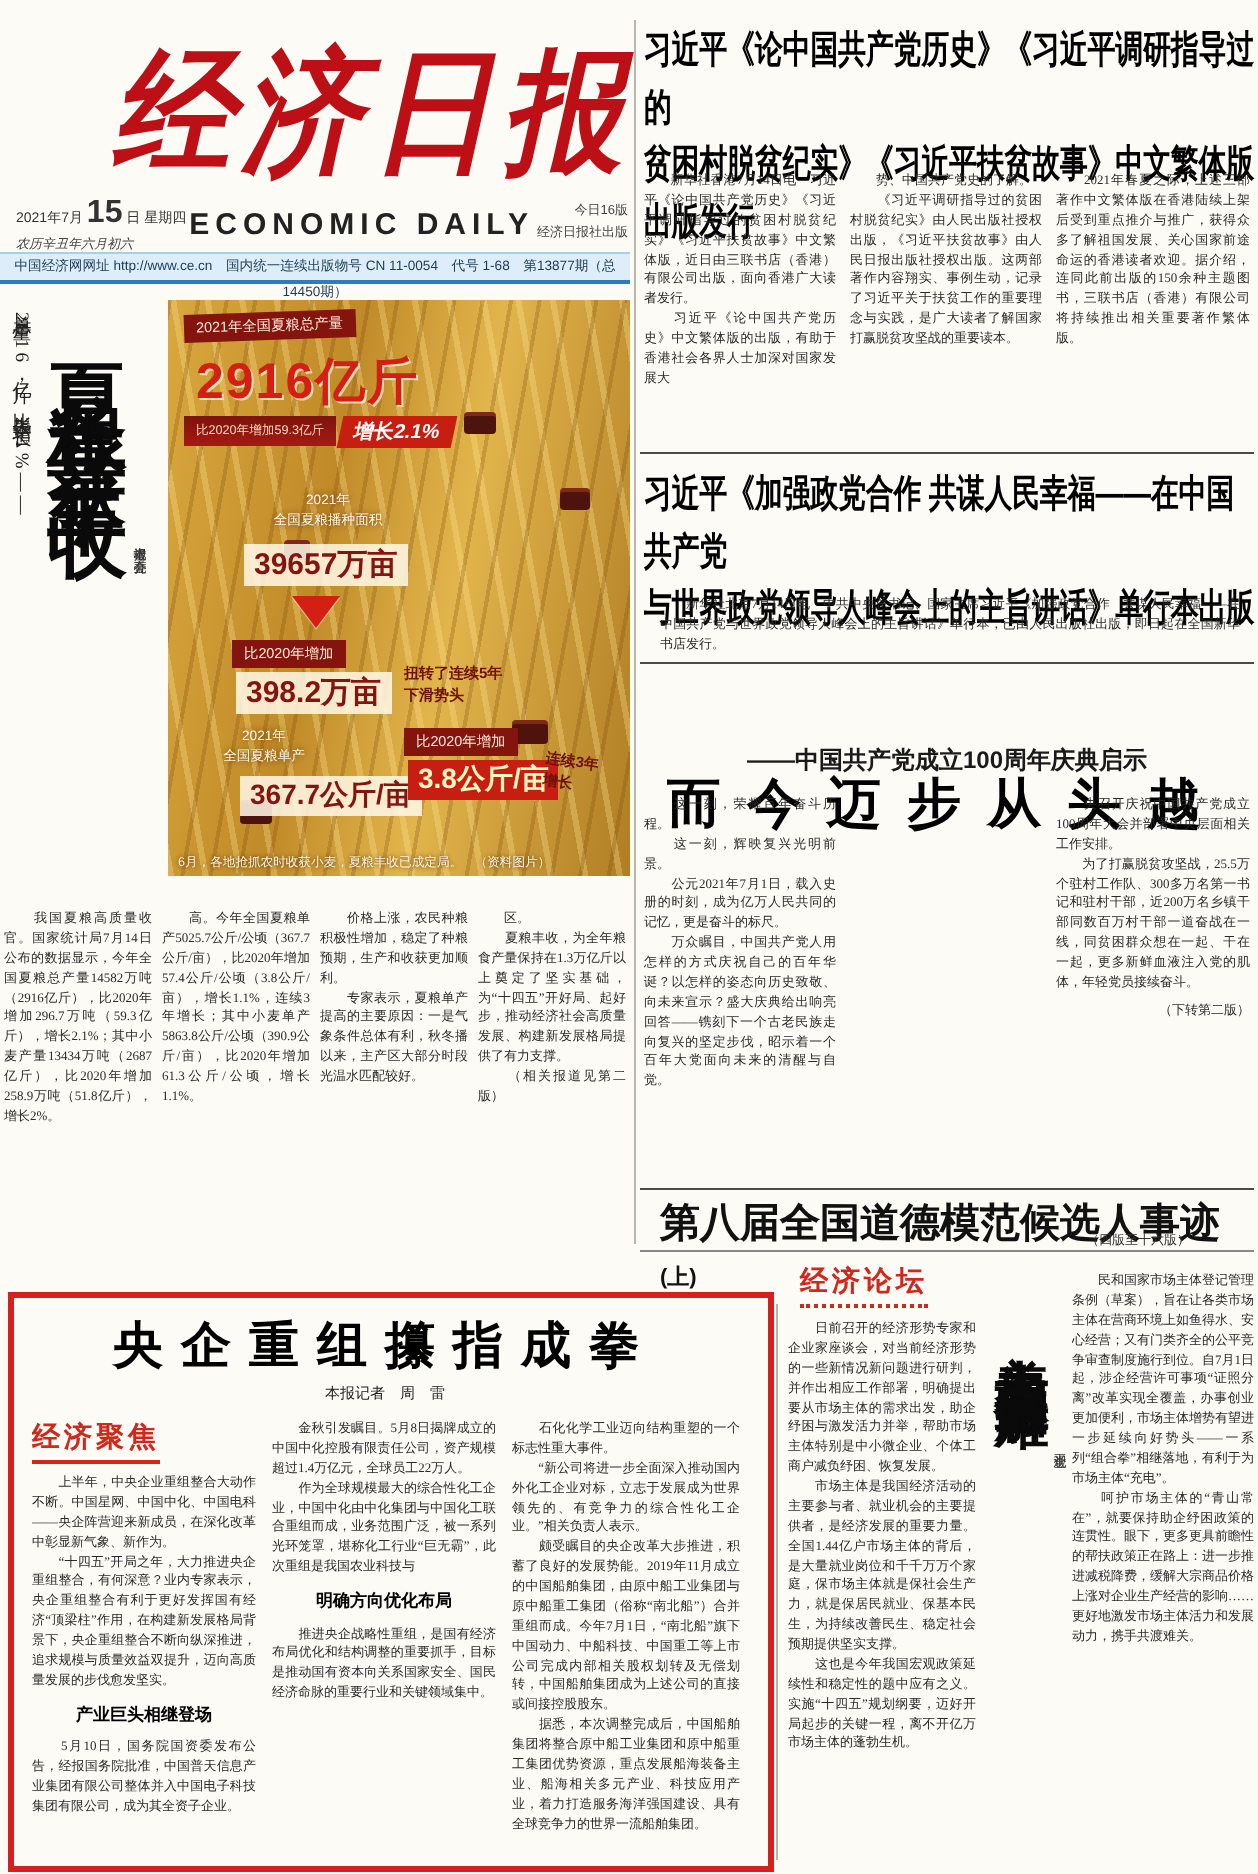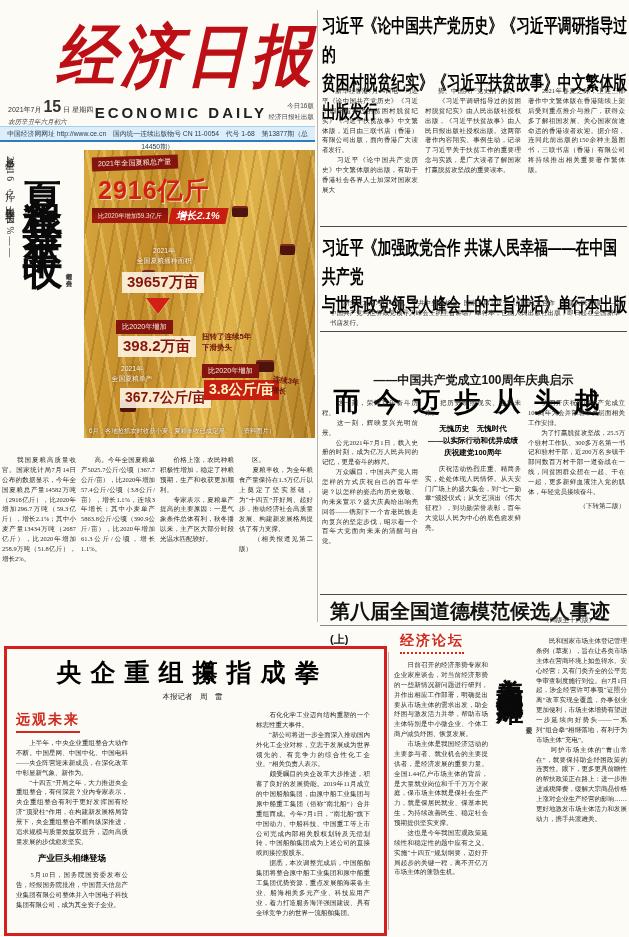--- a/index.html
+++ b/index.html
@@ -177,52 +177,51 @@
 
   <div class="hrule" style="left:320px;top:331px;width:307px;"></div>
 
   <div class="abs cent-title">而今迈步从头越</div>
   <div class="abs cent-subtitle">——中国共产党成立100周年庆典启示</div>
 
   <div class="abs body-text" style="left:322px;top:398px;width:96px;height:192px;">　　这一刻，荣耀百年奋斗历程。
 　　这一刻，辉映复兴光明前景。
 　　公元2021年7月1日，载入史册的时刻，成为亿万人民共同的记忆，更是奋斗的标尺。
 　　万众瞩目，中国共产党人用怎样的方式庆祝自己的百年华诞？以怎样的姿态向历史致敬、向未来宣示？盛大庆典给出响亮回答——镌刻下一个古老民族走向复兴的坚定步伐，昭示着一个百年大党面向未来的清醒与自觉。</div>
-  <div class="abs" style="left:425px;top:398px;width:96px;height:192px;overflow:hidden;">
-    <div class="body-text">　　把历史映照现实、远观未来。</div>
-    <div class="col-subhead">无愧历史　无愧时代
-——以实际行动和优异成绩
-庆祝建党100周年</div>
-    <div class="body-text">　　庆祝活动热烈庄重、精简务实，处处体现人民情怀。从天安门广场上的盛大集会，到“七一勋章”颁授仪式；从文艺演出《伟大征程》，到功勋荣誉表彰，百年大党以人民为中心的底色愈发鲜亮。</div>
-  </div>
   <div class="abs" style="left:528px;top:398px;width:97px;height:192px;overflow:hidden;">
     <div class="body-text">　　央召开庆祝中国共产党成立100周年大会并部署中央层面相关工作安排。
 　　为了打赢脱贫攻坚战，25.5万个驻村工作队、300多万名第一书记和驻村干部，近200万名乡镇干部同数百万村干部一道奋战在一线，同贫困群众想在一起、干在一起，更多新鲜血液注入党的肌体，年轻党员接续奋斗。</div>
     <div class="turn-note body-text">（下转第二版）</div>
   </div>
 
   <div class="hrule" style="left:320px;top:594px;width:307px;"></div>
 
   <div class="abs moral-title">
     <span>第八届全国道德模范候选人事迹</span>
     <span class="moral-suffix">(上)</span>
   </div>
   <div class="abs moral-note">（四版至十六版）</div>
   <div class="hrule" style="left:320px;top:625px;width:307px;background:#888;"></div>
 
   <div class="abs soe-box"></div>
   <div class="abs soe-headline">央企重组攥指成拳</div>
   <div class="abs byline-center" style="left:10px;top:692px;width:365px;">本报记者　周　雷</div>
 
   <div class="abs" style="left:16px;top:710px;width:112px;height:214px;overflow:hidden;">
-    <div class="red-label">远观未来</div>
+    <div class="red-label">经济聚焦</div>
     <div class="body-text">　　上半年，中央企业重组整合大动作不断。中国星网、中国中化、中国电科——央企阵营迎来新成员，在深化改革中彰显新气象、新作为。
 　　“十四五”开局之年，大力推进央企重组整合，有何深意？业内专家表示，央企重组整合有利于更好发挥国有经济“顶梁柱”作用，在构建新发展格局背景下，央企重组整合不断向纵深推进，追求规模与质量效益双提升，迈向高质量发展的步伐愈发坚实。</div>
     <div class="col-subhead" style="font-size:8.5px;">产业巨头相继登场</div>
     <div class="body-text">　　5月10日，国务院国资委发布公告，经报国务院批准，中国普天信息产业集团有限公司整体并入中国电子科技集团有限公司，成为其全资子企业。</div>
+  </div>
+  <div class="abs" style="left:136px;top:710px;width:112px;height:214px;overflow:hidden;">
+    <div class="body-text">　　金秋引发瞩目。5月8日揭牌成立的中国中化控股有限责任公司，资产规模超过1.4万亿元，全球员工22万人。
+　　作为全球规模最大的综合性化工企业，中国中化由中化集团与中国化工联合重组而成，业务范围广泛，被一系列光环笼罩，堪称化工行业“巨无霸”，此次重组是我国农业科技与</div>
+    <div class="col-subhead" style="font-size:8.5px;">明确方向优化布局</div>
+    <div class="body-text">　　推进央企战略性重组，是国有经济布局优化和结构调整的重要抓手，目标是推动国有资本向关系国家安全、国民经济命脉的重要行业和关键领域集中。</div>
   </div>
   <div class="abs body-text" style="left:256px;top:710px;width:114px;height:214px;">　　石化化学工业迈向结构重塑的一个标志性重大事件。
 　　“新公司将进一步全面深入推动国内外化工企业对标，立志于发展成为世界领先的、有竞争力的综合性化工企业。”相关负责人表示。
 　　颇受瞩目的央企改革大步推进，积蓄了良好的发展势能。2019年11月成立的中国船舶集团，由原中船工业集团与原中船重工集团（俗称“南北船”）合并重组而成。今年7月1日，“南北船”旗下中国动力、中船科技、中国重工等上市公司完成内部相关股权划转及无偿划转，中国船舶集团成为上述公司的直接或间接控股股东。
 　　据悉，本次调整完成后，中国船舶集团将整合原中船工业集团和原中船重工集团优势资源，重点发展船海装备主业、船海相关多元产业、科技应用产业，着力打造服务海洋强国建设、具有全球竞争力的世界一流船舶集团。</div>
 
   <div class="vrule" style="left:388px;top:652px;height:278px;"></div>
 
   <div class="abs forum-label" style="left:400px;top:632px;">经济论坛</div>
   <div class="abs body-text" style="left:394px;top:660px;width:94px;height:272px;">　　日前召开的经济形势专家和企业家座谈会，对当前经济形势的一些新情况新问题进行研判，并作出相应工作部署，明确提出要从市场主体的需求出发，助企纾困与激发活力并举，帮助市场主体特别是中小微企业、个体工商户减负纾困、恢复发展。

